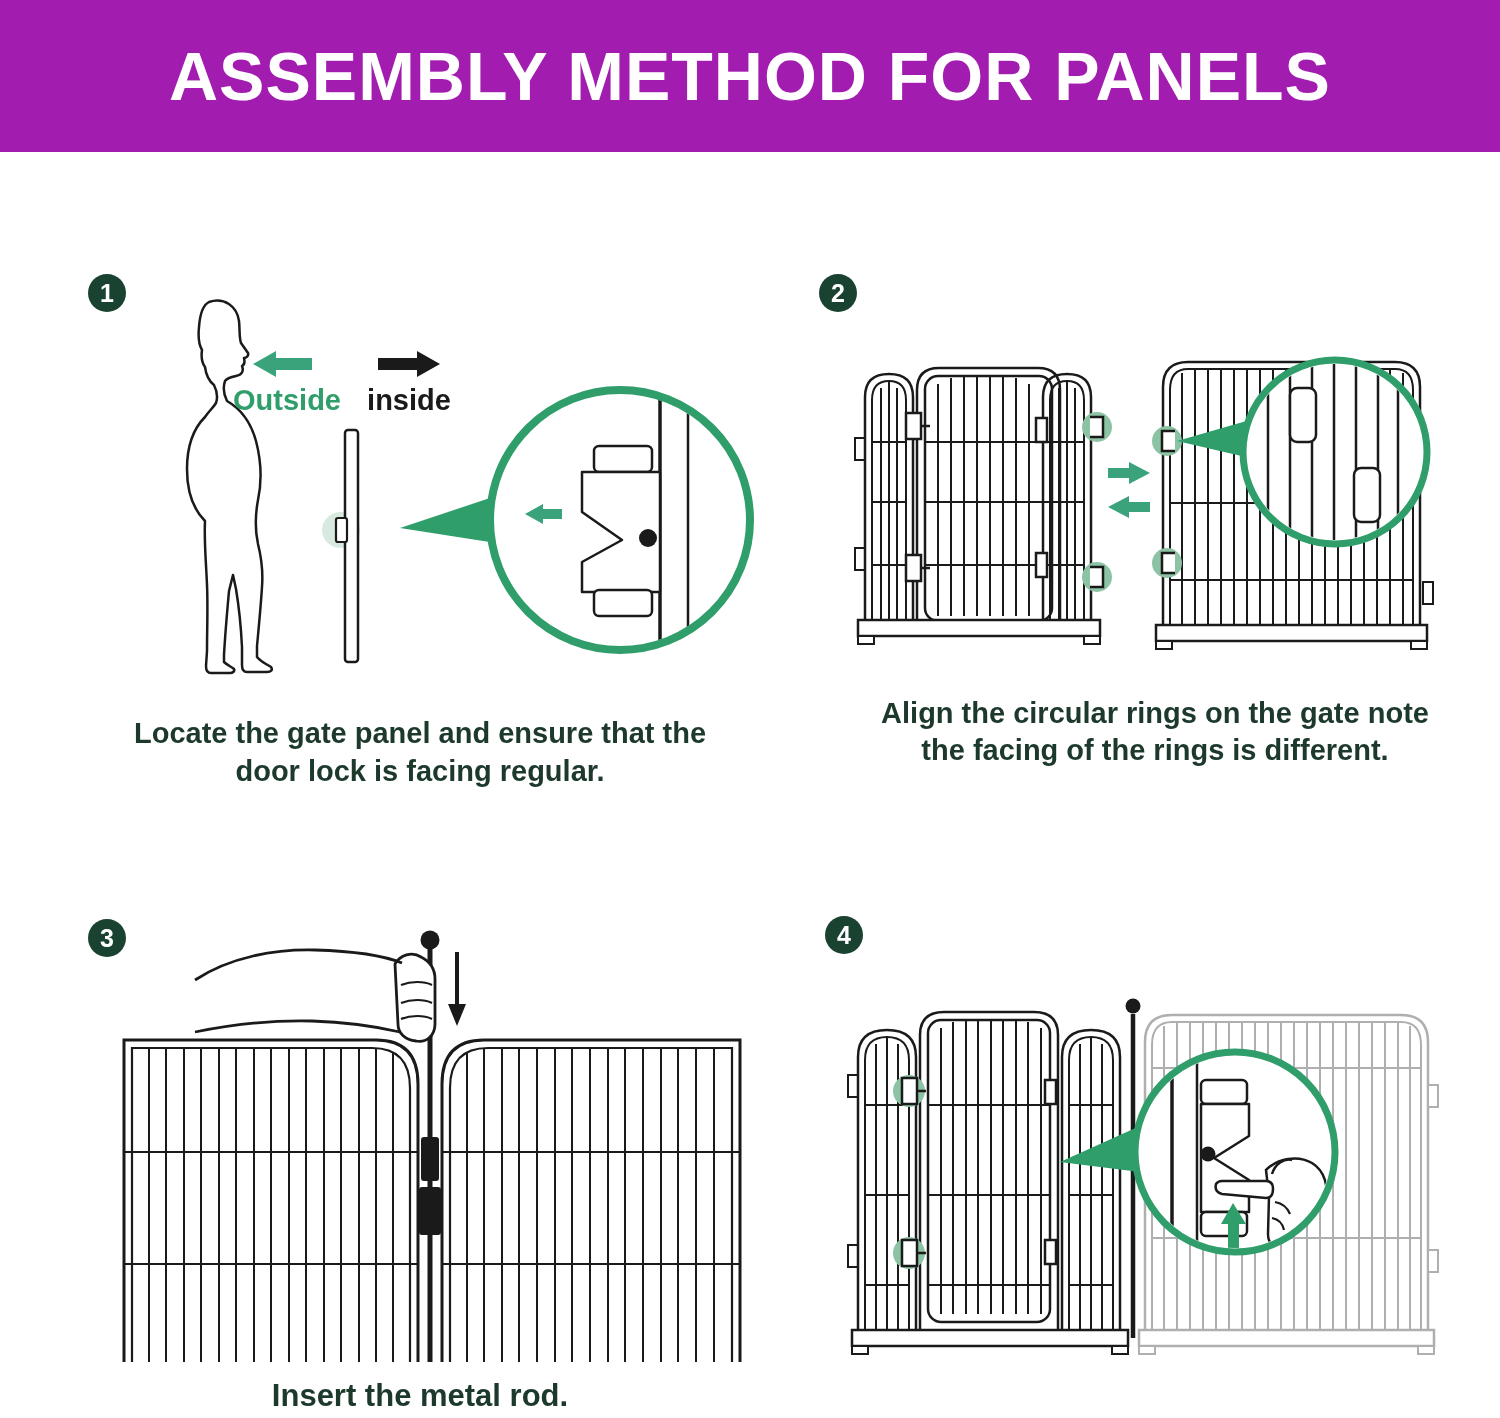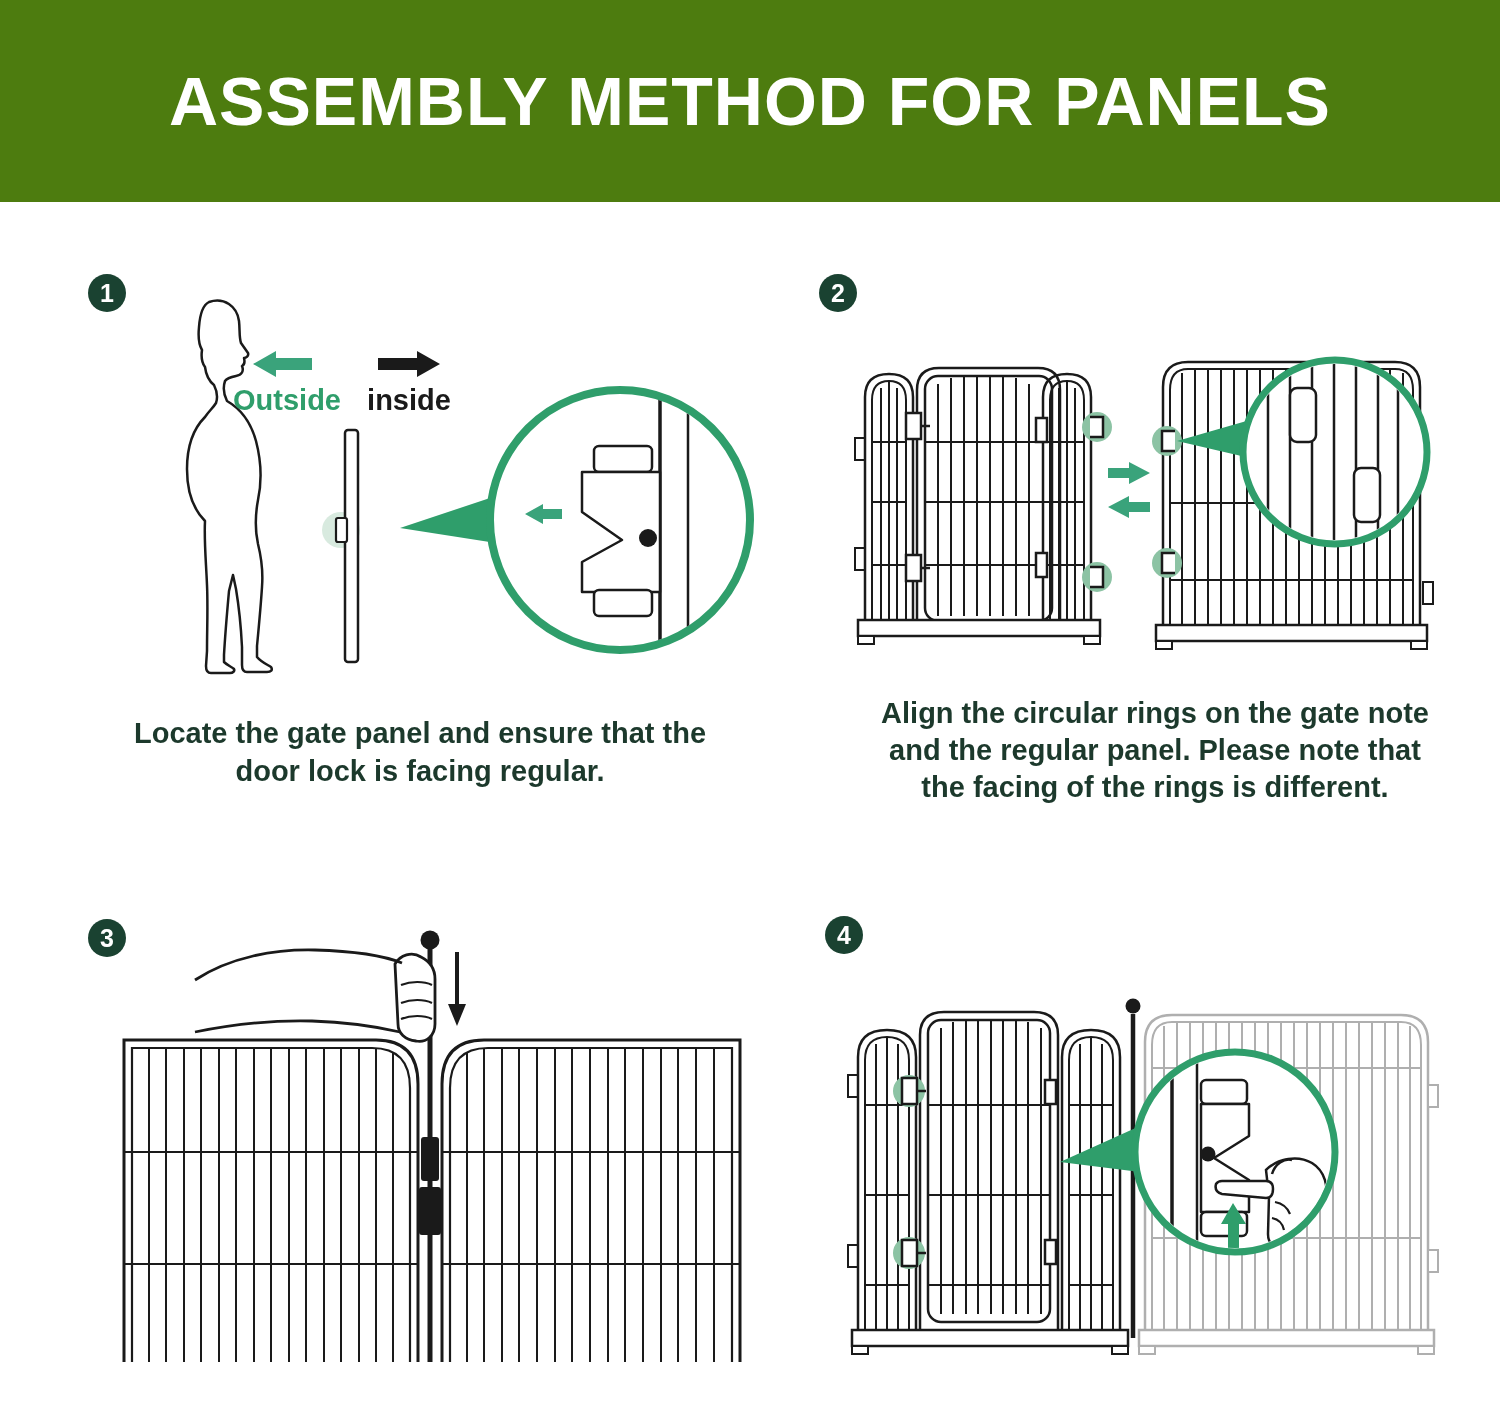--- a/index.html
+++ b/index.html
@@ -1,18 +1,18 @@
 <!DOCTYPE html>
 <html><head>
 <meta charset="utf-8">
 <style>
   html,body{margin:0;padding:0;background:#fff;}
   .page{position:relative;width:1500px;height:1418px;background:#ffffff;overflow:hidden;
         font-family:"Liberation Sans", sans-serif;}
-  .header{position:absolute;left:0;top:0;width:1500px;height:202px;background:#4d7c0f;
+  .header{position:absolute;left:0;top:0;width:1500px;height:152px;background:#a21caf;
           display:flex;align-items:center;justify-content:center;}
   .header h1{margin:0;color:#ffffff;font-size:68px;font-weight:800;letter-spacing:1px;
              font-family:"Liberation Sans", sans-serif;}
   .badge{position:absolute;width:38px;height:38px;border-radius:50%;background:#1A4231;
          color:#fff;font-size:25px;font-weight:bold;display:flex;align-items:center;
          justify-content:center;}
   .illus{position:absolute;}
   .caption{position:absolute;text-align:center;color:#1C392C;font-weight:600;}
   .cap-small{font-size:29px;line-height:38px;}
   .cap-big{font-size:31px;line-height:40px;}
@@ -196,21 +196,20 @@
           <line x1="558" y1="100" x2="558" y2="285"></line>
         <line x1="578" y1="100" x2="578" y2="285"></line>
       </g>
       <rect x="470" y="128" width="26" height="54" rx="7" fill="#fff" stroke-width="2.5"></rect>
       <rect x="534" y="208" width="26" height="54" rx="7" fill="#fff" stroke-width="2.5"></rect>
     </g>
   </svg>
 
   <div class="caption cap-small" style="left:820px;top:695px;width:670px;line-height:37px;">
     <div>Align the circular rings on the gate note</div>
-    <div>and the regular panel. Please note that</div>
     <div>the facing of the rings is different.</div>
   </div>
 
   <svg class="illus" style="left:60px;top:900px;" width="720" height="470" viewBox="0 0 720 470">
 
     <g stroke="#1A1A1A" fill="none">
       <path d="M64,462 V140 H316 Q358,140 358,184 V462" stroke-width="3"></path>
       <path d="M72,462 V148 H312 Q350,148 350,188 V462" stroke-width="2.2"></path>
       <g stroke-width="2">
         <line x1="89" y1="148" x2="89" y2="462"></line>
@@ -273,20 +272,23 @@
       <path d="M335,64 C340,55 352,51 361,57 C371,62 375,70 375,79 L375,124 C375,136 366,143 356,141
                C345,140 338,133 338,124 Z" fill="#ffffff" stroke="#1A1A1A" stroke-width="2.8"></path>
       <path d="M341,85 C351,81 364,81 372,85" fill="none" stroke="#1A1A1A" stroke-width="2.2"></path>
       <path d="M341,103 C351,99 364,99 372,103" fill="none" stroke="#1A1A1A" stroke-width="2.2"></path>
       <path d="M341,119 C351,115 364,115 372,119" fill="none" stroke="#1A1A1A" stroke-width="2.2"></path>
       <path d="M135,80 C170,57 215,49 255,50 C290,51 322,55 342,63" fill="none" stroke="#1A1A1A" stroke-width="2.8"></path>
       <path d="M135,132 C175,124 215,120 252,121 C285,122 318,127 340,132" fill="none" stroke="#1A1A1A" stroke-width="2.8"></path>
     </g>
   </svg>
 
+  <div class="caption cap-big" style="left:60px;top:1376px;width:720px;">
+    <div>Insert the metal rod.</div>
+  </div>
 
   <svg class="illus" style="left:820px;top:900px;" width="670" height="470" viewBox="0 0 670 470">
 
     <g stroke="#AFAFAF" fill="none">
       <path d="M325,430 V142 Q325,115 352,115 H581 Q608,115 608,142 V430" stroke-width="2.5"></path>
       <path d="M332,430 V145 Q332,122 352,122 H581 Q601,122 601,145 V430" stroke-width="2"></path>
       <g stroke-width="2">
         <line x1="344" y1="126" x2="344" y2="430"></line>
           <line x1="357" y1="122" x2="357" y2="430"></line>
         <line x1="370" y1="122" x2="370" y2="430"></line>

